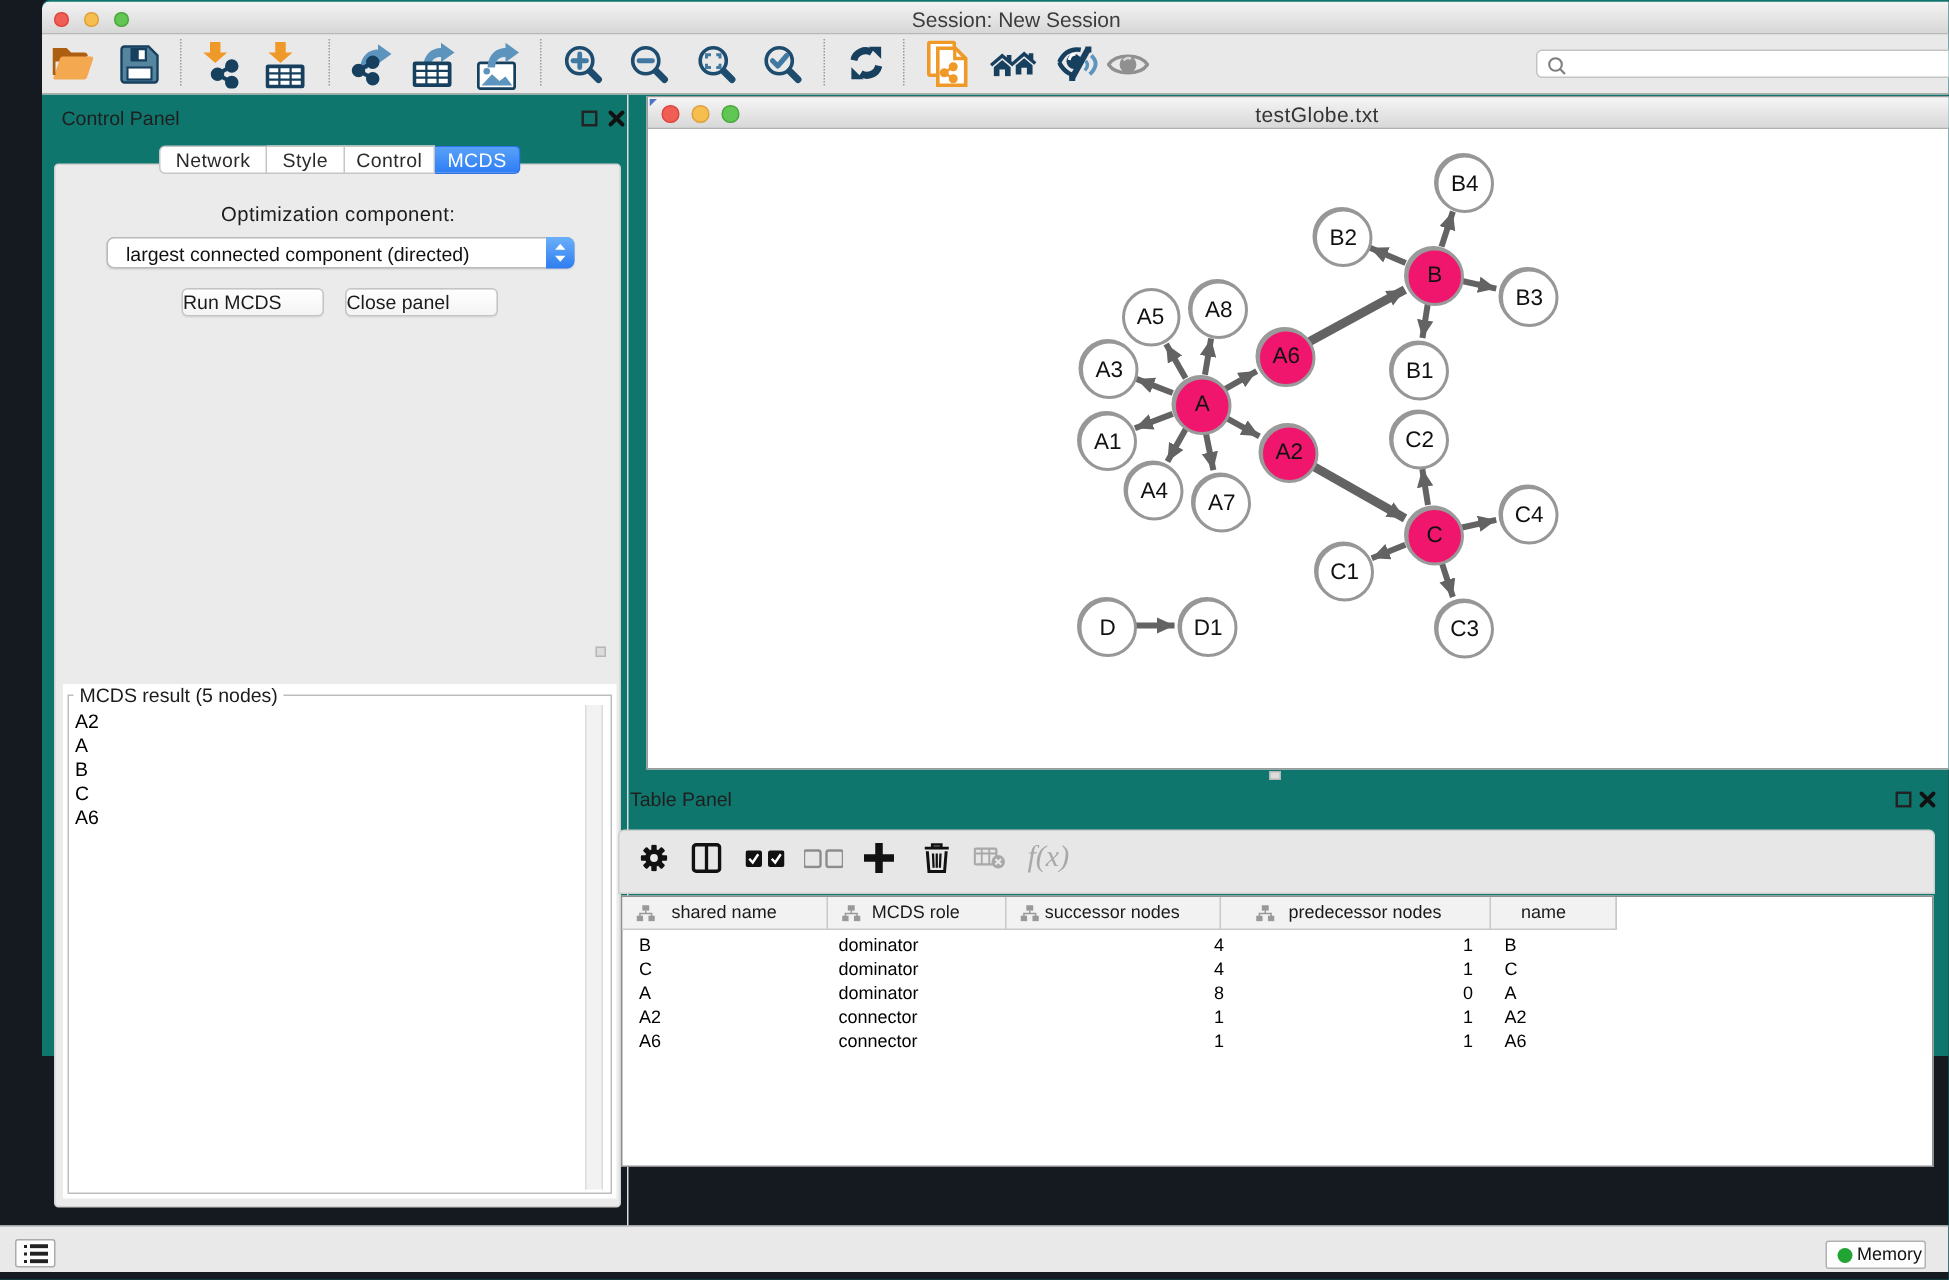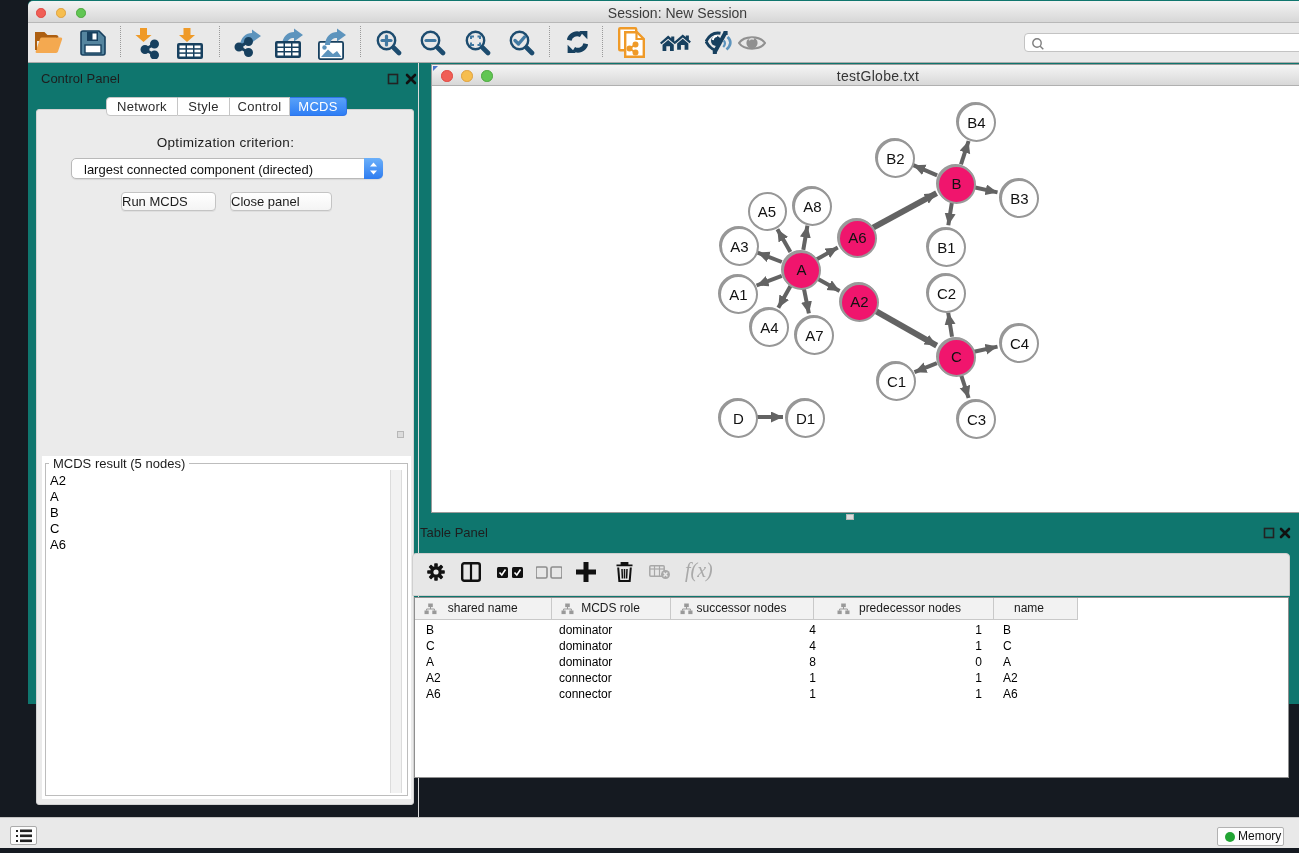--- a/index.html
+++ b/index.html
@@ -293,21 +293,21 @@
       <svg class="abs" style="left:377px;top:10px" width="12" height="12" viewBox="0 0 12 12">
         <path d="M2,2 L10,10 M10,2 L2,10" stroke="#111" stroke-width="2.6" stroke-linecap="round"></path>
       </svg>
     <div class="seg" id="cp-tabs">
       <div class="s" style="width:72px">Network</div>
       <div class="s" style="width:52px">Style</div>
       <div class="s" style="width:60px">Control</div>
       <div class="s sel" style="width:57px">MCDS</div>
     </div>
     <div id="cp-body"></div>
-    <div id="opt-label">Optimization criterion:</div>
+    <div id="opt-label">Optimization component:</div>
     <div id="combo">
         <span class="txt">largest connected component (directed)</span>
       <div class="cap">
           <svg class="abs" style="left:4px;top:3px" width="11" height="15" viewBox="0 0 11 15">
             <path d="M2,5.5 L5.5,1.5 L9,5.5 Z M2,9.5 L5.5,13.5 L9,9.5 Z" fill="#fff"></path>
           </svg>
         </div>
       </div>
     <div class="btn" id="btn-run">Run MCDS</div>
     <div class="btn" id="btn-close">Close panel</div>

